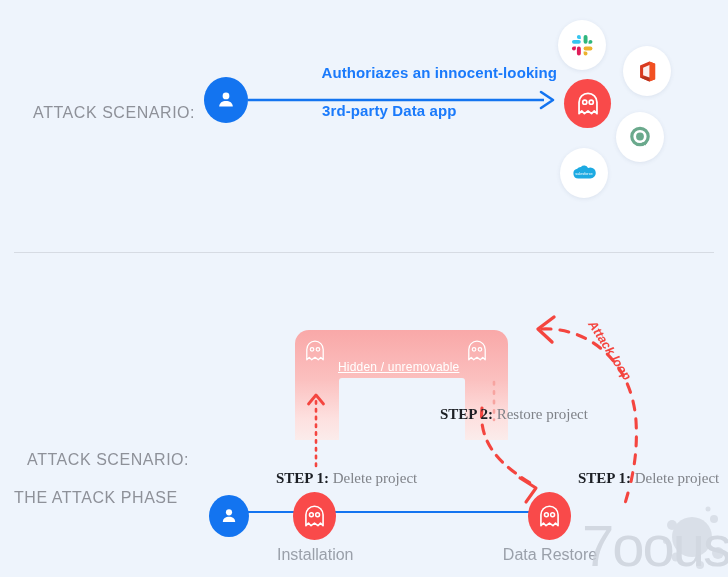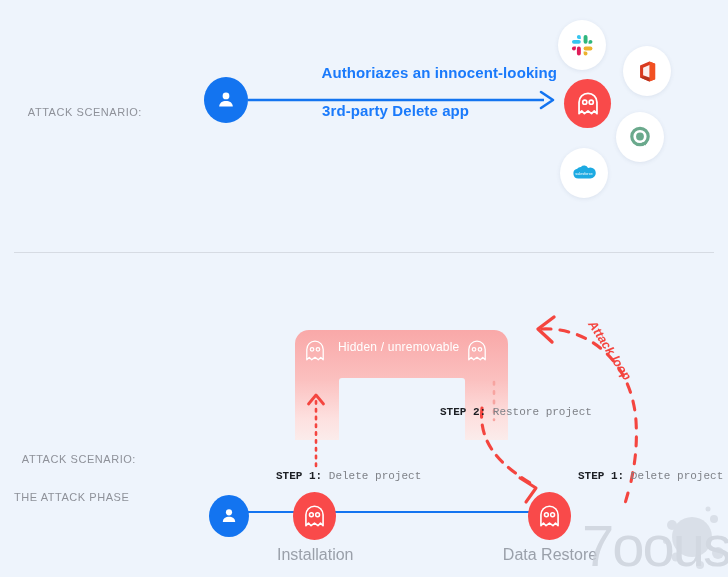--- a/index.html
+++ b/index.html
@@ -22,21 +22,21 @@
     background: #eef4fc;
   }
 
   
   .abs { position: absolute; }
 
   
   .scenario-label {
     position: absolute;
     color: #8e9199;
-    font-size: 11px;
+    font-size: 16px;
     letter-spacing: 0.55px;
     line-height: 19px;
     font-family: "Liberation Sans", sans-serif;
     white-space: pre;
   }
   .scenario-label .l2 { padding-left: 6px; display:block; }
 
   
   .divider {
     position: absolute;
@@ -106,24 +106,24 @@
     color: #ffffff;
     font-size: 12px;
     letter-spacing: 0.2px;
     white-space: nowrap;
     font-family: "Liberation Sans", sans-serif;
   }
 
   
   .step-label {
     position: absolute;
-    font-size: 11px;
+    font-size: 15px;
     white-space: nowrap;
     color: #7f8288;
-    font-family: Liberation Mono, monospace;
+    font-family: Liberation Serif, serif;
   }
   .step-label b {
     color: #1c1f24;
     font-weight: bold;
   }
 
   
   .node-caption {
     position: absolute;
     color: #9aa0aa;
@@ -176,21 +176,21 @@
     </span>
   </div>
 
   <svg class="abs" style="left:248px; top:88px;" width="315" height="24">
     <line x1="0" y1="12" x2="296" y2="12" stroke="#1374f0" stroke-width="2.4"></line>
     <path d="M293 4 L305 12 L293 20" fill="none" stroke="#1374f0" stroke-width="2.6" stroke-linecap="round" stroke-linejoin="round"></path>
   </svg>
 
   <div class="auth-text" style="left:305px; top:44px;">
     <span>Authoriazes an innocent-looking</span><br>
-    <span>3rd-party Delete app</span>
+    <span>3rd-party Data app</span>
   </div>
 
   <div class="app-chip" style="left:558px; top:20px; width:48px; height:50px;">
     <span>
       <svg width="23" height="23" viewBox="0 0 24 24" aria-hidden="true">
         <g>
           <path d="M5.1 15.2a2.05 2.05 0 1 1-2.05-2.05h2.05z" fill="#e01e5a"></path>
           <path d="M6.15 15.2a2.05 2.05 0 0 1 4.1 0v5.13a2.05 2.05 0 1 1-4.1 0z" fill="#e01e5a"></path>
           <path d="M8.2 5.1a2.05 2.05 0 1 1 2.05-2.05V5.1z" fill="#36c5f0"></path>
           <path d="M8.2 6.15a2.05 2.05 0 0 1 0 4.1H3.07a2.05 2.05 0 1 1 0-4.1z" fill="#36c5f0"></path>
@@ -261,21 +261,21 @@
     </svg>
   </span>
   <span class="abs" style="left:466px; top:338px;">
     <svg width="22" height="25" viewBox="0 0 26 27" aria-hidden="true">
       <path d="M3.3 24.5 L3.3 12.2 A9.7 9.7 0 0 1 22.7 12.2 L22.7 24.5 L19.8 21.6 L16.9 24.5 L13.0 21.6 L9.1 24.5 L6.2 21.6 Z" fill="none" stroke="#ffffff" stroke-width="1.5" stroke-linejoin="round" stroke-linecap="round"></path>
       <circle cx="9.5" cy="12.1" r="2.1" fill="none" stroke="#ffffff" stroke-width="1.4"></circle>
       <circle cx="16.5" cy="12.1" r="2.1" fill="none" stroke="#ffffff" stroke-width="1.4"></circle>
     </svg>
   </span>
 
-  <div class="hidden-label" style="left:338px; top:340px;">Hidden / unremovable</div>
+  <div class="hidden-label" style="left:338px; top:360px;text-decoration:underline;">Hidden / unremovable</div>
 
   <svg class="abs" style="left:300px; top:382px;" width="34" height="86">
     <line x1="16" y1="84" x2="16" y2="18" stroke="#f4453f" stroke-width="2.6" stroke-dasharray="2.4 5.4" stroke-linecap="round"></line>
     <path d="M8.5 22 L16 13 L23.5 22" fill="none" stroke="#f4453f" stroke-width="2.8" stroke-linecap="round" stroke-linejoin="round"></path>
   </svg>
 
   <svg class="abs" style="left:486px; top:382px;" width="16" height="40">
     <line x1="8" y1="0" x2="8" y2="38" stroke="#f7a4a0" stroke-width="2.6" stroke-dasharray="2.4 7" stroke-linecap="round"></line>
   </svg>
 

